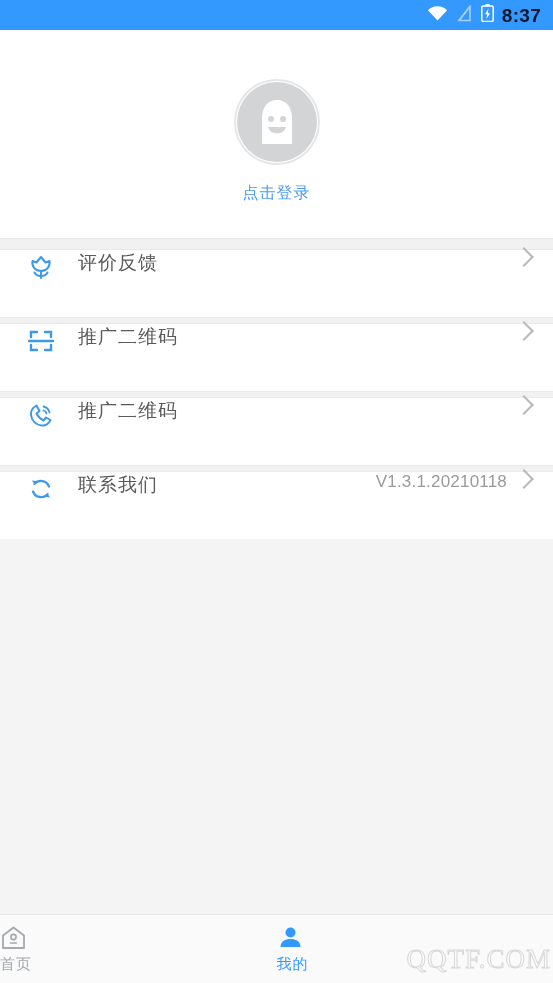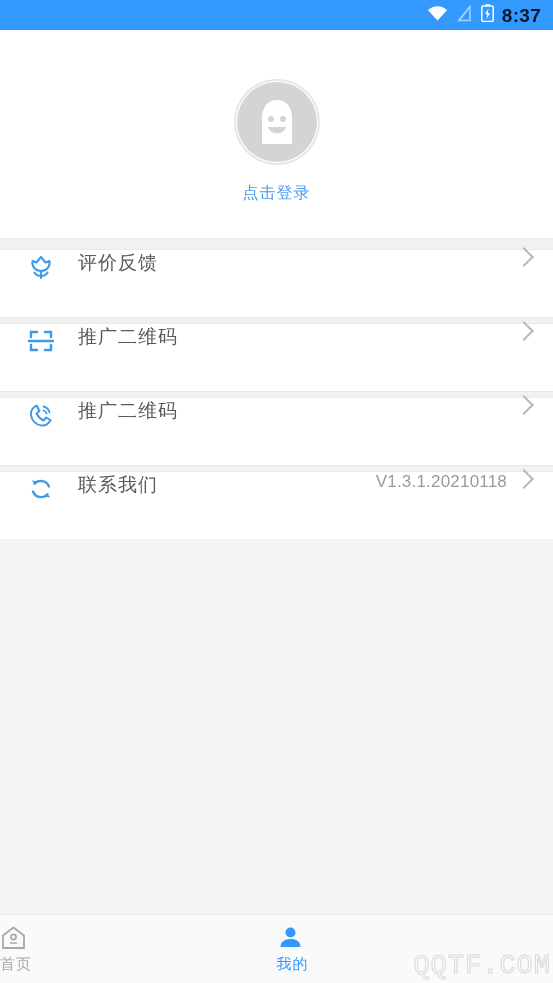--- a/index.html
+++ b/index.html
@@ -176,26 +176,26 @@
     color: #a5a8ad;
     letter-spacing: 1px;
   }
   .tab.active .tab-label { color: #3399ff; font-family: Liberation Serif, serif; }
   .tab-icon { height: 26px; display: flex; align-items: center; justify-content: center; }
 
   
   .watermark {
     position: absolute;
     right: 2px;
-    bottom: 2px;
+    bottom: 8px;
     font-size: 27px;
     letter-spacing: 1px;
     color: transparent;
     -webkit-text-stroke: 1px #d8d8d8;
-    font-family: Liberation Mono, monospace;
+    font-family: Liberation Serif, serif;
     pointer-events: none;
     user-select: none;
     white-space: nowrap;
   }
 </style>
 </head>
 <body>
 
 <div class="phone">
 

